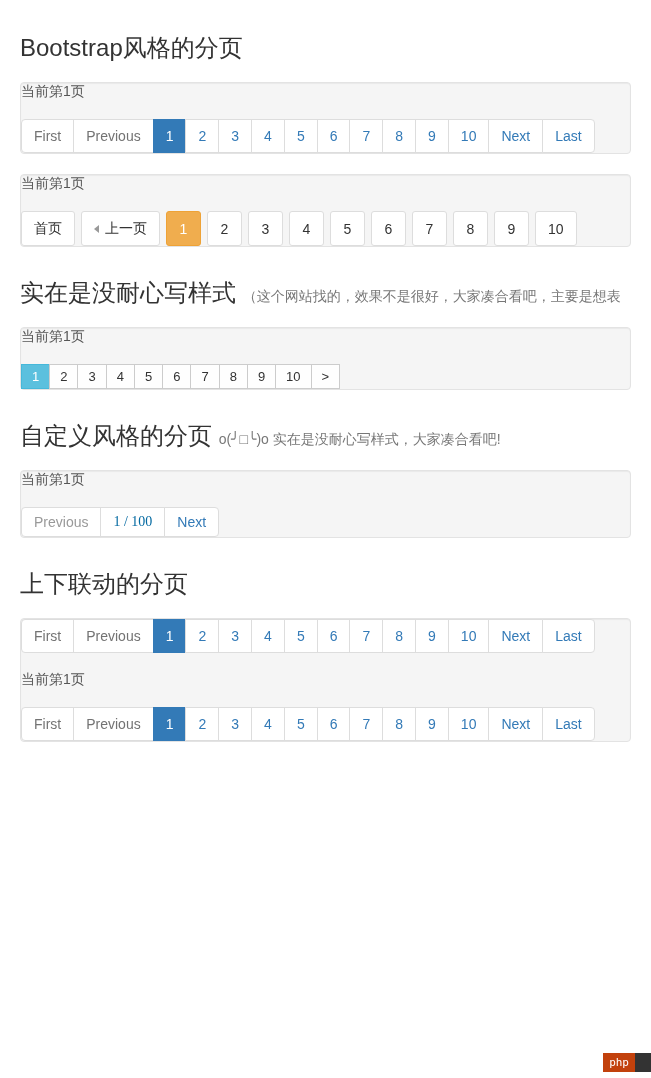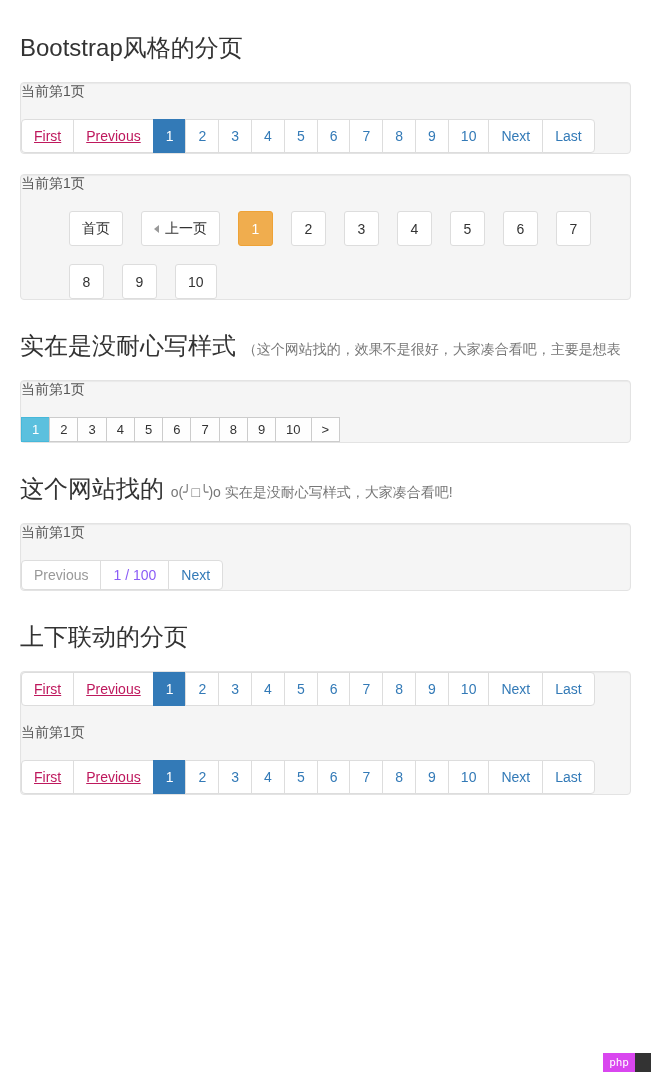--- a/index.html
+++ b/index.html
@@ -8,43 +8,43 @@
 h2 .sub { font-size: 14px; color: #777; font-weight: 400; }
 .well { background: #f5f5f5; border: 1px solid #e3e3e3; border-radius: 4px; margin-bottom: 20px; box-shadow: inset 0 1px 1px rgba(0,0,0,.05); }
 .status { color: #555; margin-bottom: 18px; }
 .status-bottom { color: #555; margin-top: 18px; margin-bottom: 18px; }
 .pagination { display: flex; flex-wrap: wrap; list-style: none; }
 .pagination li { display: inline-block; }
 .pagination a { display: block; padding: 6px 12px; margin-left: -1px; line-height: 1.42857143; color: #337ab7; background: #fff; border: 1px solid #ddd; text-decoration: none; cursor: pointer; }
 .pagination li:first-child a { margin-left: 0; border-top-left-radius: 4px; border-bottom-left-radius: 4px; }
 .pagination li:last-child a { border-top-right-radius: 4px; border-bottom-right-radius: 4px; }
 .pagination .active a { background: #337ab7; border-color: #337ab7; color: #fff; }
-.pagination .disabled a { color: #be185d; cursor: not-allowed; text-decoration: underline; }
-
-.pager-orange { display: flex; flex-wrap: wrap; gap: 18px; list-style: none; margin-left: 48px; }
+.pagination .disabled a { color: #737373; cursor: not-allowed; }
+
+.pager-orange { display: flex; flex-wrap: wrap; gap: 6px; list-style: none; }
 .pager-orange a { display: flex; align-items: center; justify-content: center; min-width: 35px; height: 35px; padding: 0 12px; border: 1px solid #ddd; border-radius: 3px; background: #fff; color: #333; text-decoration: none; cursor: pointer; }
 .pager-orange .active a { background: #f0ad4e; border-color: #eea236; color: #fff; }
 .pager-orange .caret { display: inline-block; width: 0; height: 0; border-top: 4px solid transparent; border-bottom: 4px solid transparent; border-right: 5px solid #999; margin-right: 6px; }
 
 .custom-pg { display: flex; list-style: none; }
 .custom-pg a { display: block; padding: 4px 10px; margin-left: -1px; border: 1px solid #ccc; background: #fefefe; color: #333; text-decoration: none; cursor: pointer; font-size: 13px; }
 .custom-pg li:first-child a { margin-left: 0; }
 .custom-pg .active a { background: #5bc0de; border-color: #46b8da; color: #fff; }
 
 .mini-pg { display: flex; list-style: none; }
 .mini-pg a, .mini-pg span.lbl { display: block; padding: 6px 12px; margin-left: -1px; border: 1px solid #ddd; background: #fff; text-decoration: none; }
 .mini-pg li:first-child a { margin-left: 0; border-top-left-radius: 4px; border-bottom-left-radius: 4px; }
 .mini-pg li:last-child a { border-top-right-radius: 4px; border-bottom-right-radius: 4px; }
 .mini-pg .disabled a { color: #999; cursor: not-allowed; }
-.mini-pg .info span.lbl { color: #8b5cf6; }
+.mini-pg .info span.lbl { color: #0369a1; font-family: Liberation Serif, serif; }
 .mini-pg a.nx { color: #337ab7; cursor: pointer; }
 
 .section-gap { margin-top: 30px; }
 .badge { position: fixed; bottom: 6px; right: 0; display: flex; }
-.badge .p1 { background: #d946ef; color: #fff; font-size: 11px; padding: 3px 6px; font-family: monospace; }
+.badge .p1 { background: #c2410c; color: #fff; font-size: 11px; padding: 3px 6px; font-family: monospace; }
 .badge .p2 { background: #333; color: #fff; font-size: 11px; padding: 3px 8px; font-family: monospace; }
 </style>
 </head>
 <body>
 
 <h2>Bootstrap风格的分页</h2>
 <div class="well">
   <div class="status">当前第1页</div>
   <ul class="pagination">
     <li class="disabled">
@@ -170,21 +170,21 @@
       </li>
     <li>
         <a>10</a>
       </li>
     <li>
         <a>&gt;</a>
       </li>
   </ul>
 </div>
 
-<h2 class="section-gap"><span>这个网站找的</span> <span class="sub">o(╯□╰)o 实在是没耐心写样式，大家凑合看吧!</span></h2>
+<h2 class="section-gap"><span>自定义风格的分页</span> <span class="sub">o(╯□╰)o 实在是没耐心写样式，大家凑合看吧!</span></h2>
 <div class="well">
   <div class="status">当前第1页</div>
   <ul class="mini-pg">
     <li class="disabled">
         <a>Previous</a>
       </li>
     <li class="info">
         <span class="lbl">1 / 100</span>
       </li>
     <li>

